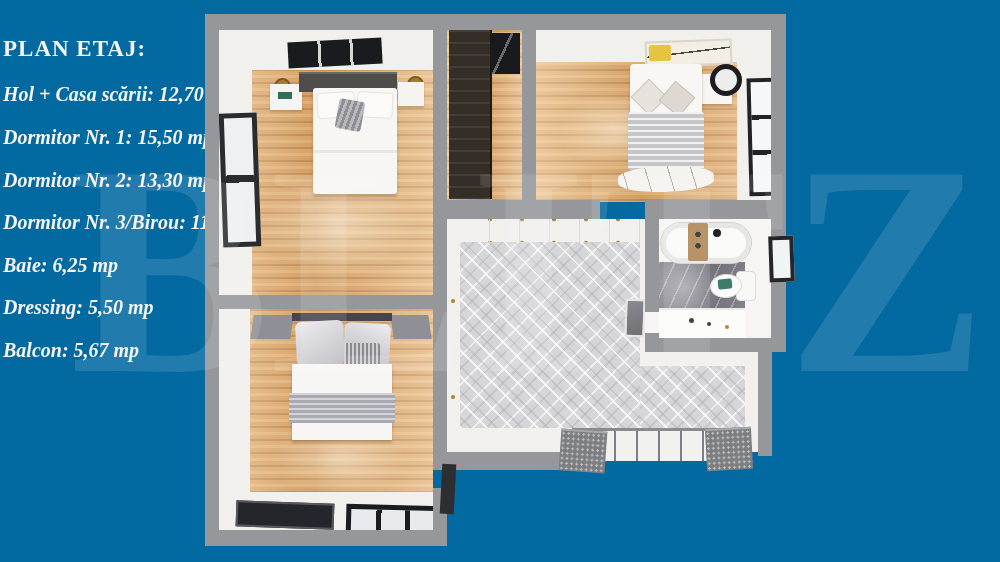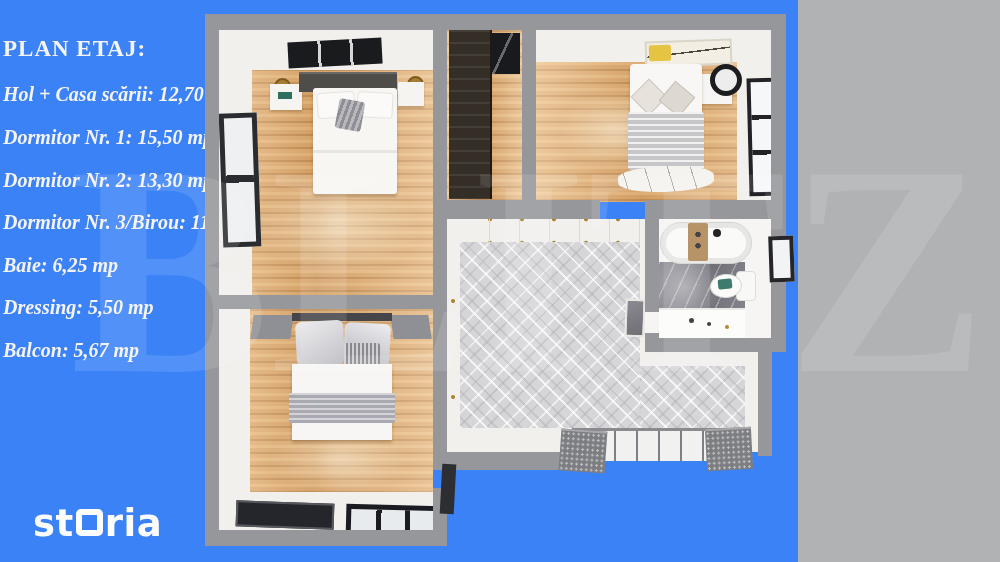--- a/index.html
+++ b/index.html
@@ -1,17 +1,17 @@
 <!DOCTYPE html>
 <html><head>
 <meta charset="utf-8">
 <style>
   html,body{margin:0;padding:0;}
   body{width:1000px;height:562px;overflow:hidden;background:#b1b2b3;font-family:"Liberation Serif",serif;}
-  .stage{position:relative;width:798px;height:562px;background:#3b82f6;}
+  .stage{position:relative;width:1000px;height:562px;background:#0369a1;}
   .abs{position:absolute;}
   
   .panel-title{left:3px;top:36px;font-weight:bold;font-size:23px;color:#f5f4f2;letter-spacing:1px;}
   .room-line{left:3px;font-weight:bold;font-style:italic;font-size:20px;color:#f5f4f2;white-space:nowrap;}
   
   .watermark{left:70px;top:60px;width:860px;height:420px;display:flex;justify-content:space-between;align-items:center;
     font-family:"Liberation Serif",serif;font-weight:bold;font-size:300px;color:rgba(255,255,255,0.12);
     pointer-events:none;z-index:60;}
   
   .logo{left:33px;top:502px;color:#fdfdfd;font-family:"DejaVu Sans",sans-serif;font-weight:bold;font-size:37px;letter-spacing:.5px;z-index:70;}
@@ -146,15 +146,14 @@
   <div class="abs granite" style="left:706px;top:428px;width:46px;height:40px;transform:rotate(-3deg);"></div>
 
   <div class="abs watermark">
     <span>B</span>
     <span>L</span>
     <span>I</span>
     <span>T</span>
     <span>Z</span>
   </div>
 
-  <div class="abs logo"><span>st</span><span class="sq"></span><span>ria</span></div>
 
 </div>
 
 </body></html>

